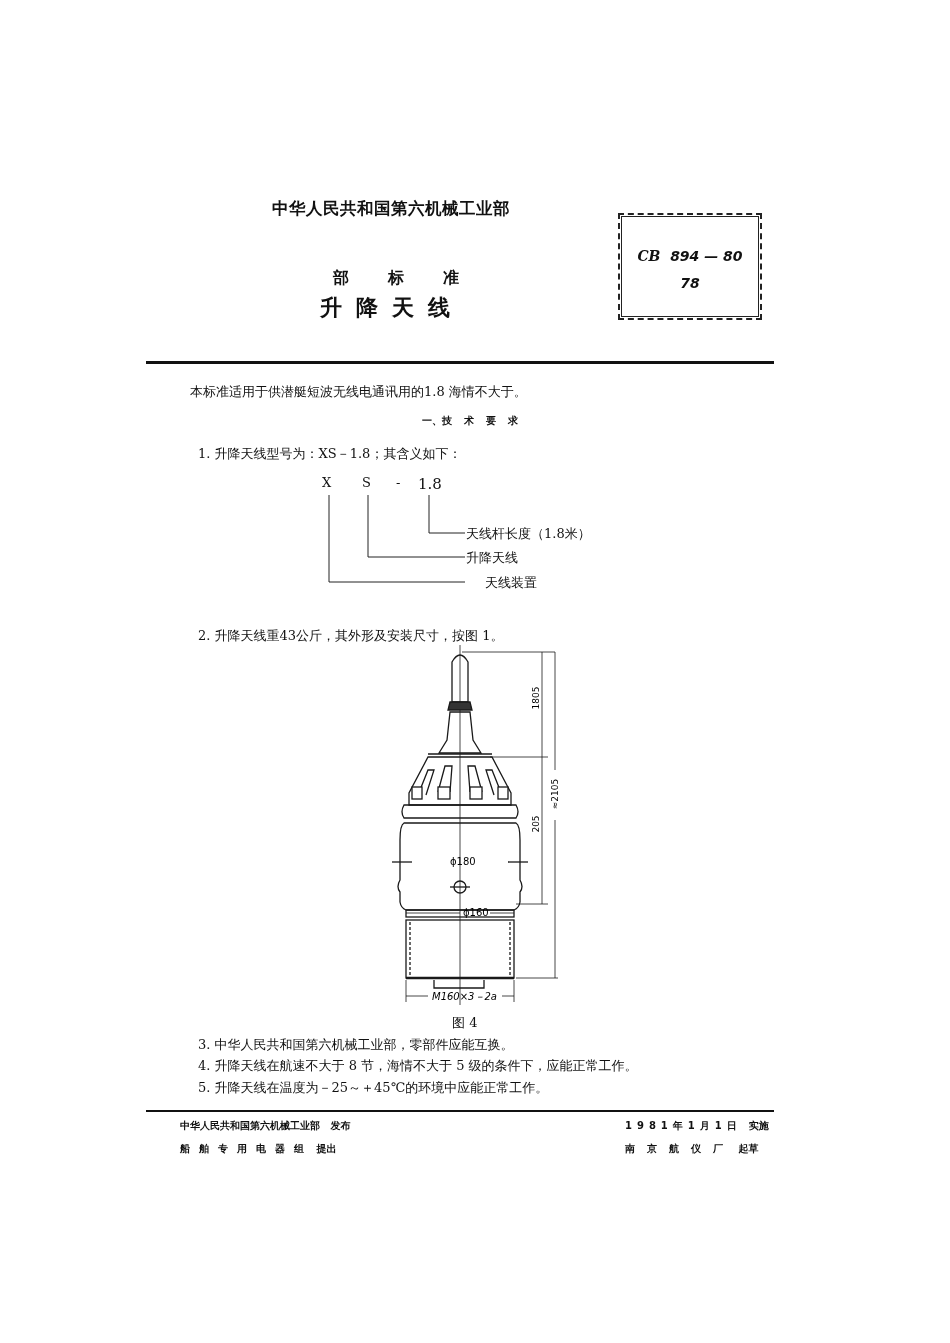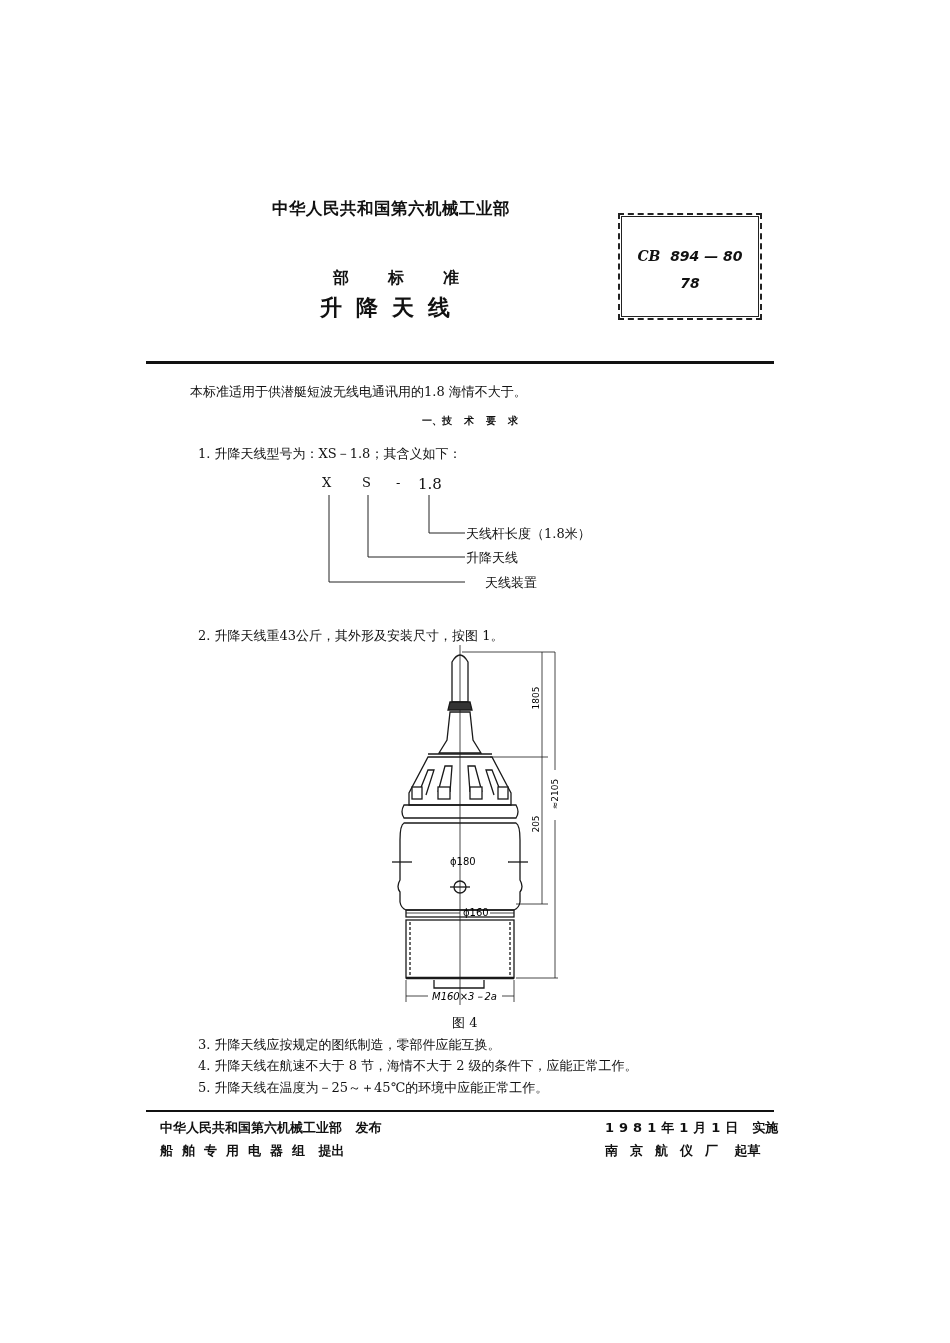--- a/index.html
+++ b/index.html
@@ -12,21 +12,21 @@
   .hdr-title { left: 320px; top: 293px; font-family: "DejaVu Sans", sans-serif; font-weight: bold; font-size: 22px; letter-spacing: 14px; }
   .codebox { left: 618px; top: 213px; width: 140px; height: 103px; border: 2px dashed #222; outline: 1px solid #222; outline-offset: -4px; font-style: italic; }
   .code1 { left: 0; right: 0; top: 33px; text-align: center; font-family: "DejaVu Sans", sans-serif; font-weight: bold; font-size: 14px; }
   .code1 .cb { font-family: "DejaVu Serif", serif; }
   .code2 { left: 0; right: 0; top: 60px; text-align: center; font-family: "DejaVu Sans", sans-serif; font-weight: bold; font-size: 14px; }
   .rule { left: 146px; width: 628px; height: 3px; background: #111; }
   .p { font-size: 13px; white-space: nowrap; }
   .section-title { left: 422px; top: 414px; font-family: Liberation Sans, sans-serif; font-weight: bold; font-size: 10px; }
   .section-title span { margin-right: 12px; }
   .code-letter { font-size: 13px; }
-  .footer { font-family: "DejaVu Sans", sans-serif; font-weight: bold; font-size: 13px; white-space: nowrap; }
+  .footer { font-family: "DejaVu Sans", sans-serif; font-weight: bold; font-size: 10px; white-space: nowrap; margin-left: 20px; }
   .spaced { letter-spacing: 9px; }
   .fig-label { font-size: 13px; }
   svg text { font-family: "DejaVu Sans", sans-serif; }
 </style>
 </head>
 <body>
 
 <div class="abs hdr-ministry">中华人民共和国第六机械工业部</div>
 <div class="abs hdr-std">
   <span>部</span><span>标</span><span>准</span>
@@ -133,25 +133,25 @@
   <text x="155" y="190" font-size="9" transform="rotate(-90 149 190)" text-anchor="middle">205</text>
   <text x="60" y="225" font-size="10">ϕ180</text>
   <text x="73" y="276" font-size="10">ϕ160</text>
   <text x="42" y="360" font-size="10" font-style="italic">M160×3－2a</text>
 </svg>
 
 <div class="abs fig-label" style="left:452px; top:1014px;">图 4</div>
 
 <div class="abs p" style="left:198px; top:1036px;">
   <span>3.</span>
-  <span>升降天线应按规定的图纸制造，零部件应能互换。</span>
+  <span>中华人民共和国第六机械工业部，零部件应能互换。</span>
 </div>
 <div class="abs p" style="left:198px; top:1057px;">
   <span>4.</span>
-  <span>升降天线在航速不大于 8 节，海情不大于 2 级的条件下，应能正常工作。</span>
+  <span>升降天线在航速不大于 8 节，海情不大于 5 级的条件下，应能正常工作。</span>
 </div>
 <div class="abs p" style="left:198px; top:1079px;">
   <span>5.</span>
   <span>升降天线在温度为－25～＋45℃的环境中应能正常工作。</span>
 </div>
 
 <div class="abs rule" style="top:1110px; height:2px;"></div>
 
 <div class="abs footer" style="left:160px; top:1119px;">
   <span>中华人民共和国第六机械工业部</span>&nbsp;&nbsp;

